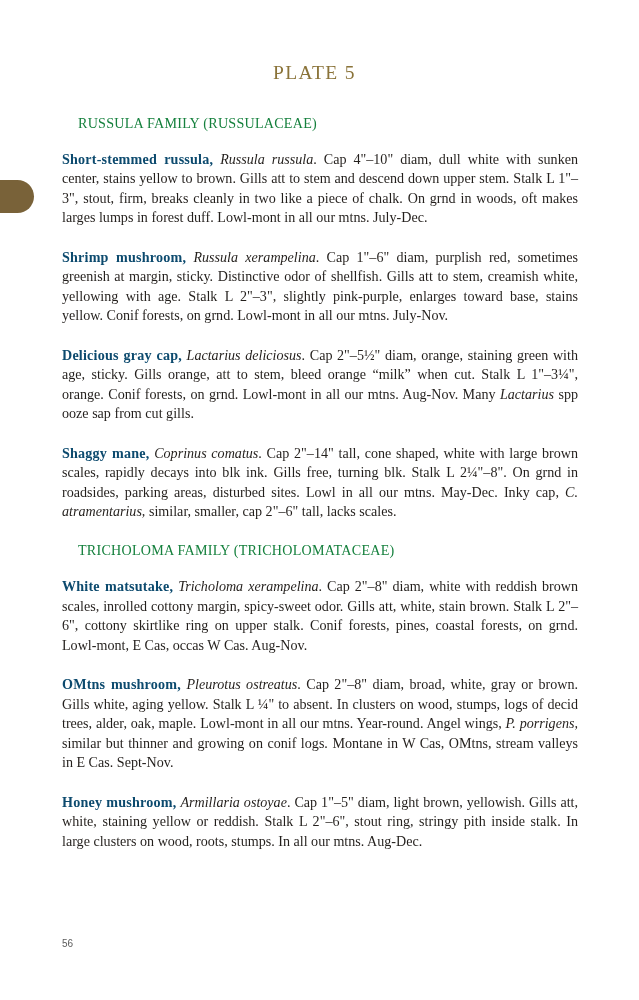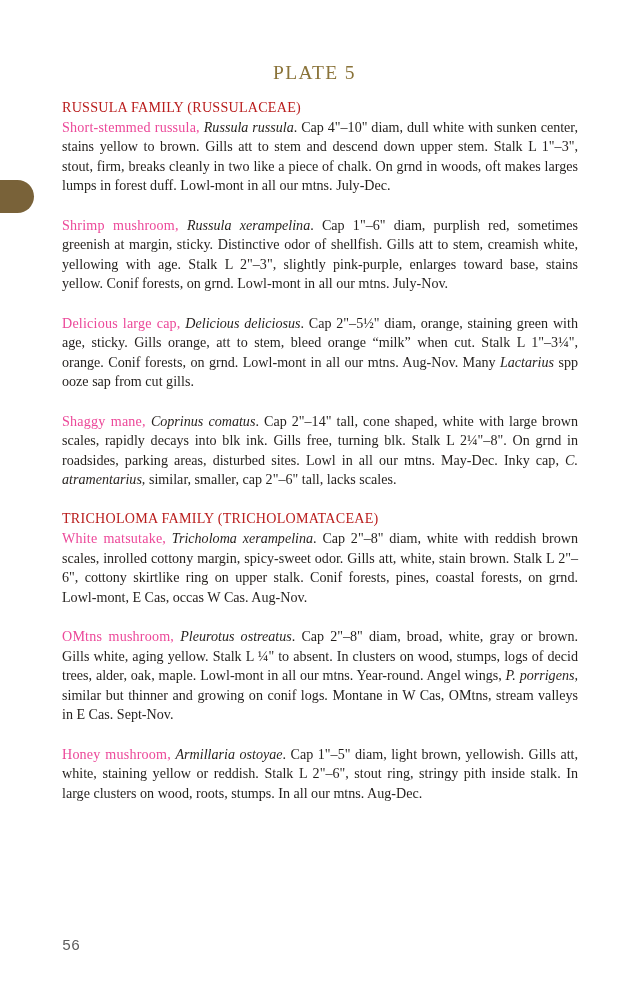--- a/index.html
+++ b/index.html
@@ -45,25 +45,25 @@
   }
 
   .content {
     position: absolute;
     left: 62px;
     top: 98px;
     width: 516px;
   }
 
   .family-heading {
-    color: #b91c1c;
+    color: #15803d;
     font-size: 14.1px;
     letter-spacing: 0.25px;
     line-height: 19.6px;
-    margin: 0;
+    margin: 16px;
     font-weight: 400;
     white-space: nowrap;
   }
 
   .entry {
     margin: 0;
     font-size: 14.1px;
     line-height: 19.6px;
     color: #231f1c;
     text-align: justify;
@@ -81,37 +81,37 @@
   }
 
   .group {
     margin-top: 19.6px;
   }
   .group.first {
     margin-top: 0;
   }
 
   .common-name {
-    font-weight: normal;
-    color: #ec4899;
+    font-weight: bold;
+    color: #0c4a6e;
     letter-spacing: 0.2px;
   }
 
   .sci-name {
     font-style: italic;
     color: #231f1c;
   }
 
   .page-number {
     position: absolute;
     left: 62px;
     top: 938px;
-    font-size: 15px;
+    font-size: 10px;
     color: #5b5b5b;
-    font-family: Liberation Mono, monospace;
+    font-family: Liberation Sans, sans-serif;
   }
 </style>
 </head>
 <body>
 
 <div class="page">
 
   <div class="side-tab"></div>
 
   <h1 class="plate-title">PLATE 5</h1>
@@ -125,22 +125,22 @@
         <span class="common-name">Short-stemmed russula,</span>
         <span class="sci-name">Russula russula</span><span>. Cap 4"–10" diam, dull white with sunken center, stains yellow to brown. Gills att to stem and descend down upper stem. Stalk L 1"–3", stout, firm, breaks cleanly in two like a piece of chalk. On grnd in woods, oft makes larges lumps in forest duff. Lowl-mont in all our mtns. July-Dec.</span>
       </p>
 
       <p class="entry spaced">
         <span class="common-name">Shrimp mushroom,</span>
         <span class="sci-name">Russula xerampelina</span><span>. Cap 1"–6" diam, purplish red, sometimes greenish at margin, sticky. Distinctive odor of shellfish. Gills att to stem, creamish white, yellowing with age. Stalk L 2"–3", slightly pink-purple, enlarges toward base, stains yellow. Conif forests, on grnd. Lowl-mont in all our mtns. July-Nov.</span>
       </p>
 
       <p class="entry spaced">
-        <span class="common-name">Delicious large cap,</span>
-        <span class="sci-name">Delicious deliciosus</span><span>. Cap 2"–5½" diam, orange, staining green with age, sticky. Gills orange, att to stem, bleed orange “milk” when cut. Stalk L 1"–3¼", orange. Conif forests, on grnd. Lowl-mont in all our mtns. Aug-Nov. Many </span><span class="sci-name">Lactarius</span><span> spp ooze sap from cut gills.</span>
+        <span class="common-name">Delicious gray cap,</span>
+        <span class="sci-name">Lactarius deliciosus</span><span>. Cap 2"–5½" diam, orange, staining green with age, sticky. Gills orange, att to stem, bleed orange “milk” when cut. Stalk L 1"–3¼", orange. Conif forests, on grnd. Lowl-mont in all our mtns. Aug-Nov. Many </span><span class="sci-name">Lactarius</span><span> spp ooze sap from cut gills.</span>
       </p>
     </div>
 
     <div class="group">
 
       <p class="entry tight">
         <span class="common-name">Shaggy mane,</span>
         <span class="sci-name">Coprinus comatus</span><span>. Cap 2"–14" tall, cone shaped, white with large brown scales, rapidly decays into blk ink. Gills free, turning blk. Stalk L 2¼"–8". On grnd in roadsides, parking areas, disturbed sites. Lowl in all our mtns. May-Dec. Inky cap, </span><span class="sci-name">C. atramentarius,</span><span> similar, smaller, cap 2"–6" tall, lacks scales.</span>
       </p>
     </div>

